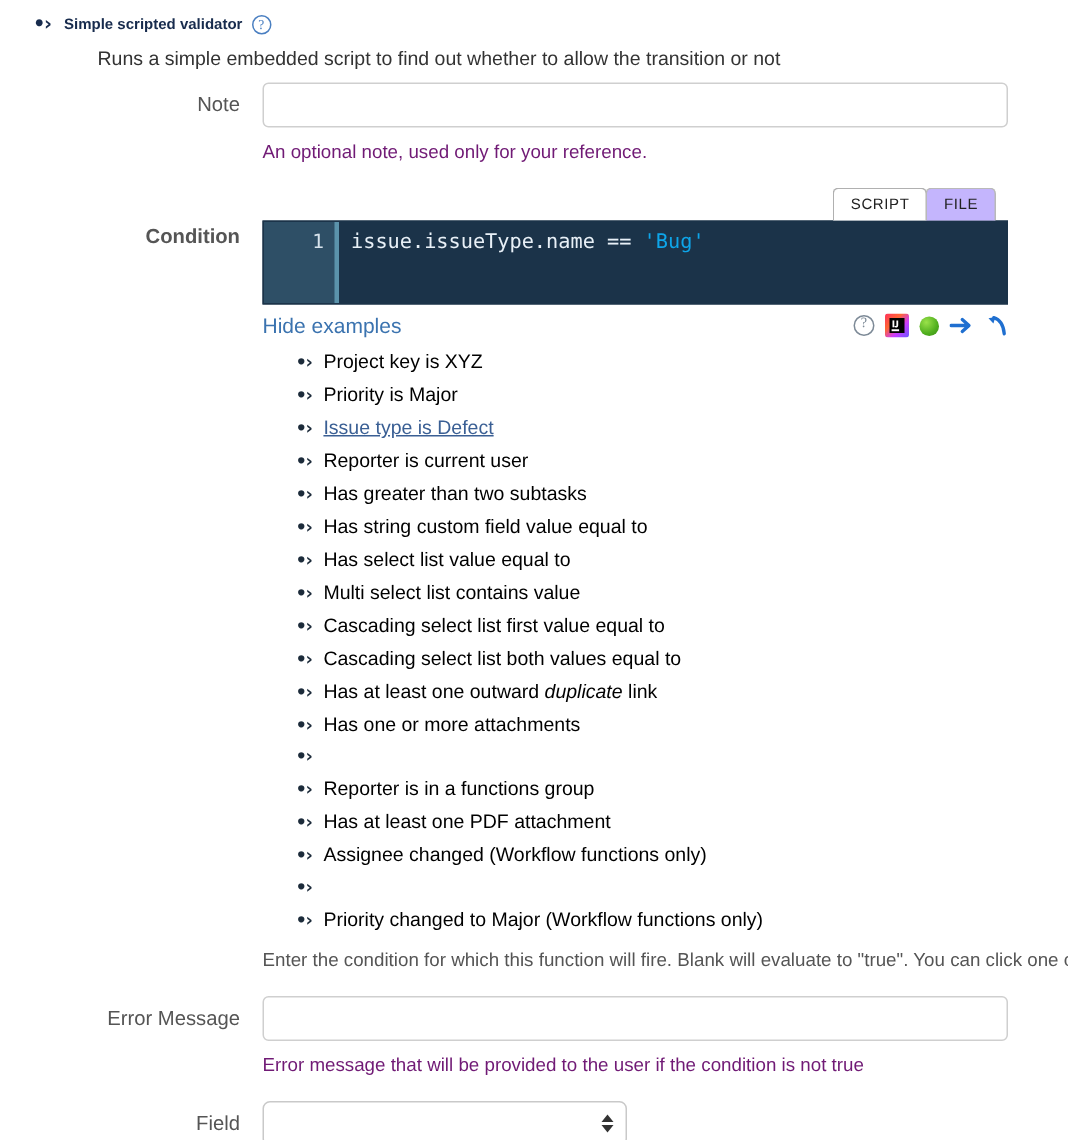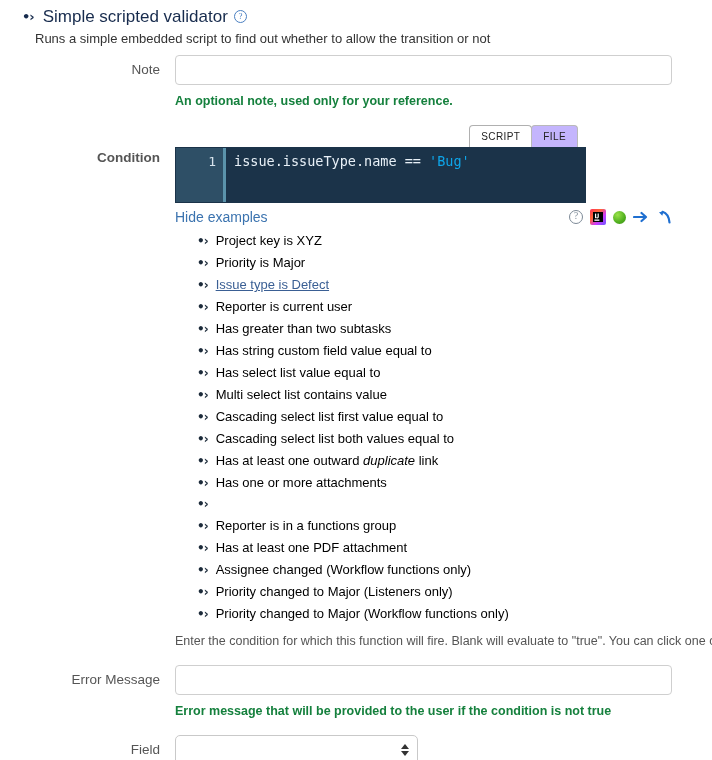--- a/index.html
+++ b/index.html
@@ -16,55 +16,55 @@
 
   
   .header { position: absolute; left: 0; top: 0; width: 712px; }
   .hdr-row { display: flex; align-items: flex-start; padding: 9px 0 0 22px; }
   .marker {
     color: #172b4d; font-weight: bold; font-size: 13px;
     line-height: 15px; letter-spacing: -1px; margin-right: 9px; flex: none;
     font-family: "DejaVu Sans", sans-serif;
   }
   .hdr-title {
-    font-weight: normal; font-size: 17px; color: #172b4d;
+    font-weight: bold; font-size: 10px; color: #172b4d;
     line-height: 16px; margin-right: 6px;
   }
   .help-circle {
     display: inline-block; width: 13px; height: 13px; border-radius: 50%;
     border: 1.3px solid #4a7fc1; color: #4a7fc1; font-size: 9px;
     line-height: 10.5px; text-align: center; font-family: "Liberation Serif", serif;
     position: relative; top: 1px;
   }
   .hdr-desc {
-    padding-left: 35px; margin-top: 6px; font-size: 13px;
+    padding-left: 65px; margin-top: 6px; font-size: 13px;
     color: #333333; line-height: 16px;
   }
 
   
   .form { position: absolute; left: 0; top: 55px; width: 712px; }
   .row { display: flex; align-items: flex-start; }
   .label {
     width: 175px; flex: none; text-align: right; padding-right: 15px;
     font-size: 13.5px; color: #555555; line-height: 30px;
   }
   .field-col { flex: 1; min-width: 0; }
   .txtinput {
     display: block; width: 497px; height: 30px;
     border: 1px solid #cfcfcf; border-radius: 4px; background: #fff;
     font-family: "Liberation Sans", sans-serif; font-size: 13px;
     padding: 0 8px; color: #333; outline: none;
   }
   .hint {
-    font-size: 12.5px; color: #15803d; margin-top: 8px;
-    line-height: 16px; white-space: nowrap; font-weight: bold;
-  }
-
-  
-  .editor-wrap { position: relative; width: 411px; }
+    font-size: 12.5px; color: #701a75; margin-top: 8px;
+    line-height: 16px; white-space: nowrap;
+  }
+
+  
+  .editor-wrap { position: relative; width: 497px; }
   .tabs {
     display: flex; justify-content: flex-end; height: 22px;
     position: relative; padding-right: 8px;
   }
   .tab {
     font-size: 10px; letter-spacing: .4px; color: #222;
     padding: 4px 11px 3px 11px; border: 1px solid #b9b9b9;
     border-bottom: none; border-radius: 4px 4px 0 0;
     background: #c4b5fd; line-height: 13px; margin-left: -1px;
     font-family: "Liberation Sans", sans-serif;
@@ -274,21 +274,20 @@
           <div class="ex-item">
               <span class="ex-mark">•›</span>
               <span class="ex-text">Has at least one PDF attachment</span>
             </div>
           <div class="ex-item">
               <span class="ex-mark">•›</span>
               <span class="ex-text">Assignee changed (Workflow functions only)</span>
             </div>
           <div class="ex-item">
               <span class="ex-mark">•›</span>
-              <span class="ex-text">Priority changed to Major (Listeners only)</span>
             </div>
           <div class="ex-item">
               <span class="ex-mark">•›</span>
               <span class="ex-text">Priority changed to Major (Workflow functions only)</span>
             </div>
         </div>
 
         <div class="cond-note">Enter the condition for which this function will fire. Blank will evaluate to "true". You can click one of</div>
       </div>
     </div>

